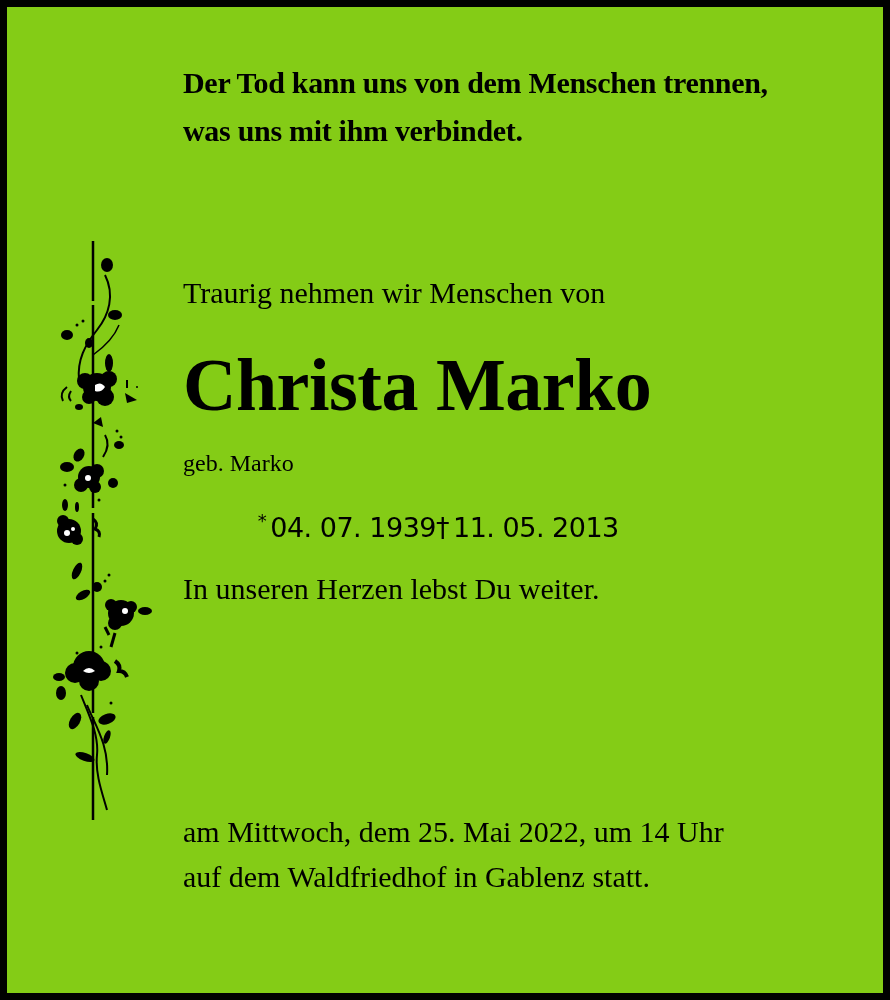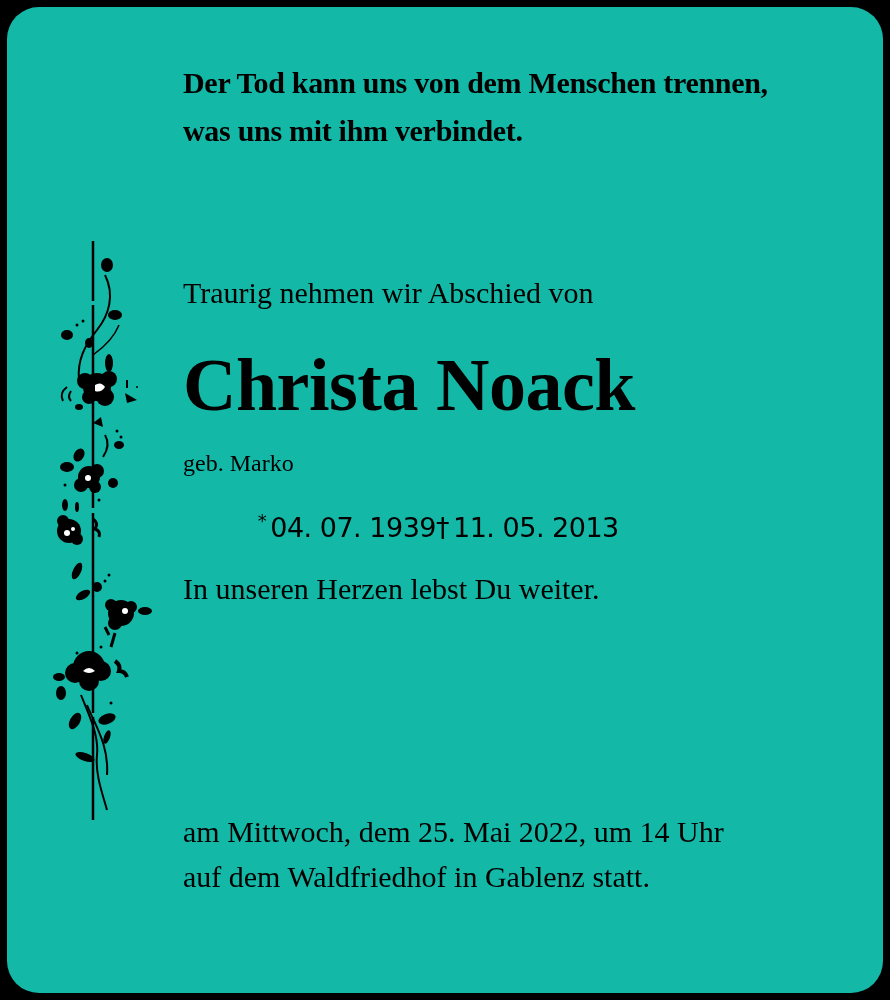--- a/index.html
+++ b/index.html
@@ -12,22 +12,21 @@
       height: 1000px;
       overflow: hidden;
       position: relative;
     }
     .frame {
       position: absolute;
       left: 7px;
       top: 7px;
       width: 876px;
       height: 986px;
-      background: #14b8a6;
-      border-radius: 32px;
+      background: #84cc16;
     }
     .text {
       font-family: "Liberation Serif", "DejaVu Serif", serif;
       color: #000000;
       position: absolute;
       left: 176px;
       white-space: nowrap;
     }
     .quote {
       top: 52px;
@@ -191,23 +190,23 @@
       <ellipse cx="48" cy="522" rx="10" ry="4" transform="rotate(20 48 522)" stroke="none"></ellipse>
       <circle cx="74" cy="468" r="1.5" stroke="none"></circle>
     </g>
   </svg>
 
   <div class="text quote">
     <div>Der Tod kann uns von dem Menschen trennen,</div>
     <div>was uns mit ihm verbindet.</div>
   </div>
 
-  <div class="text intro">Traurig nehmen wir Abschied von</div>
-
-  <div class="text name">Christa Noack</div>
+  <div class="text intro">Traurig nehmen wir Menschen von</div>
+
+  <div class="text name">Christa Marko</div>
 
   <div class="text maiden">geb. Marko</div>
 
   <div class="text dates">
     <span class="birth"><span class="star">*</span><span>04. 07. 1939</span></span><span><span class="cross">†</span><span>11. 05. 2013</span></span>
   </div>
 
   <div class="text motto">In unseren Herzen lebst Du weiter.</div>
 
 

